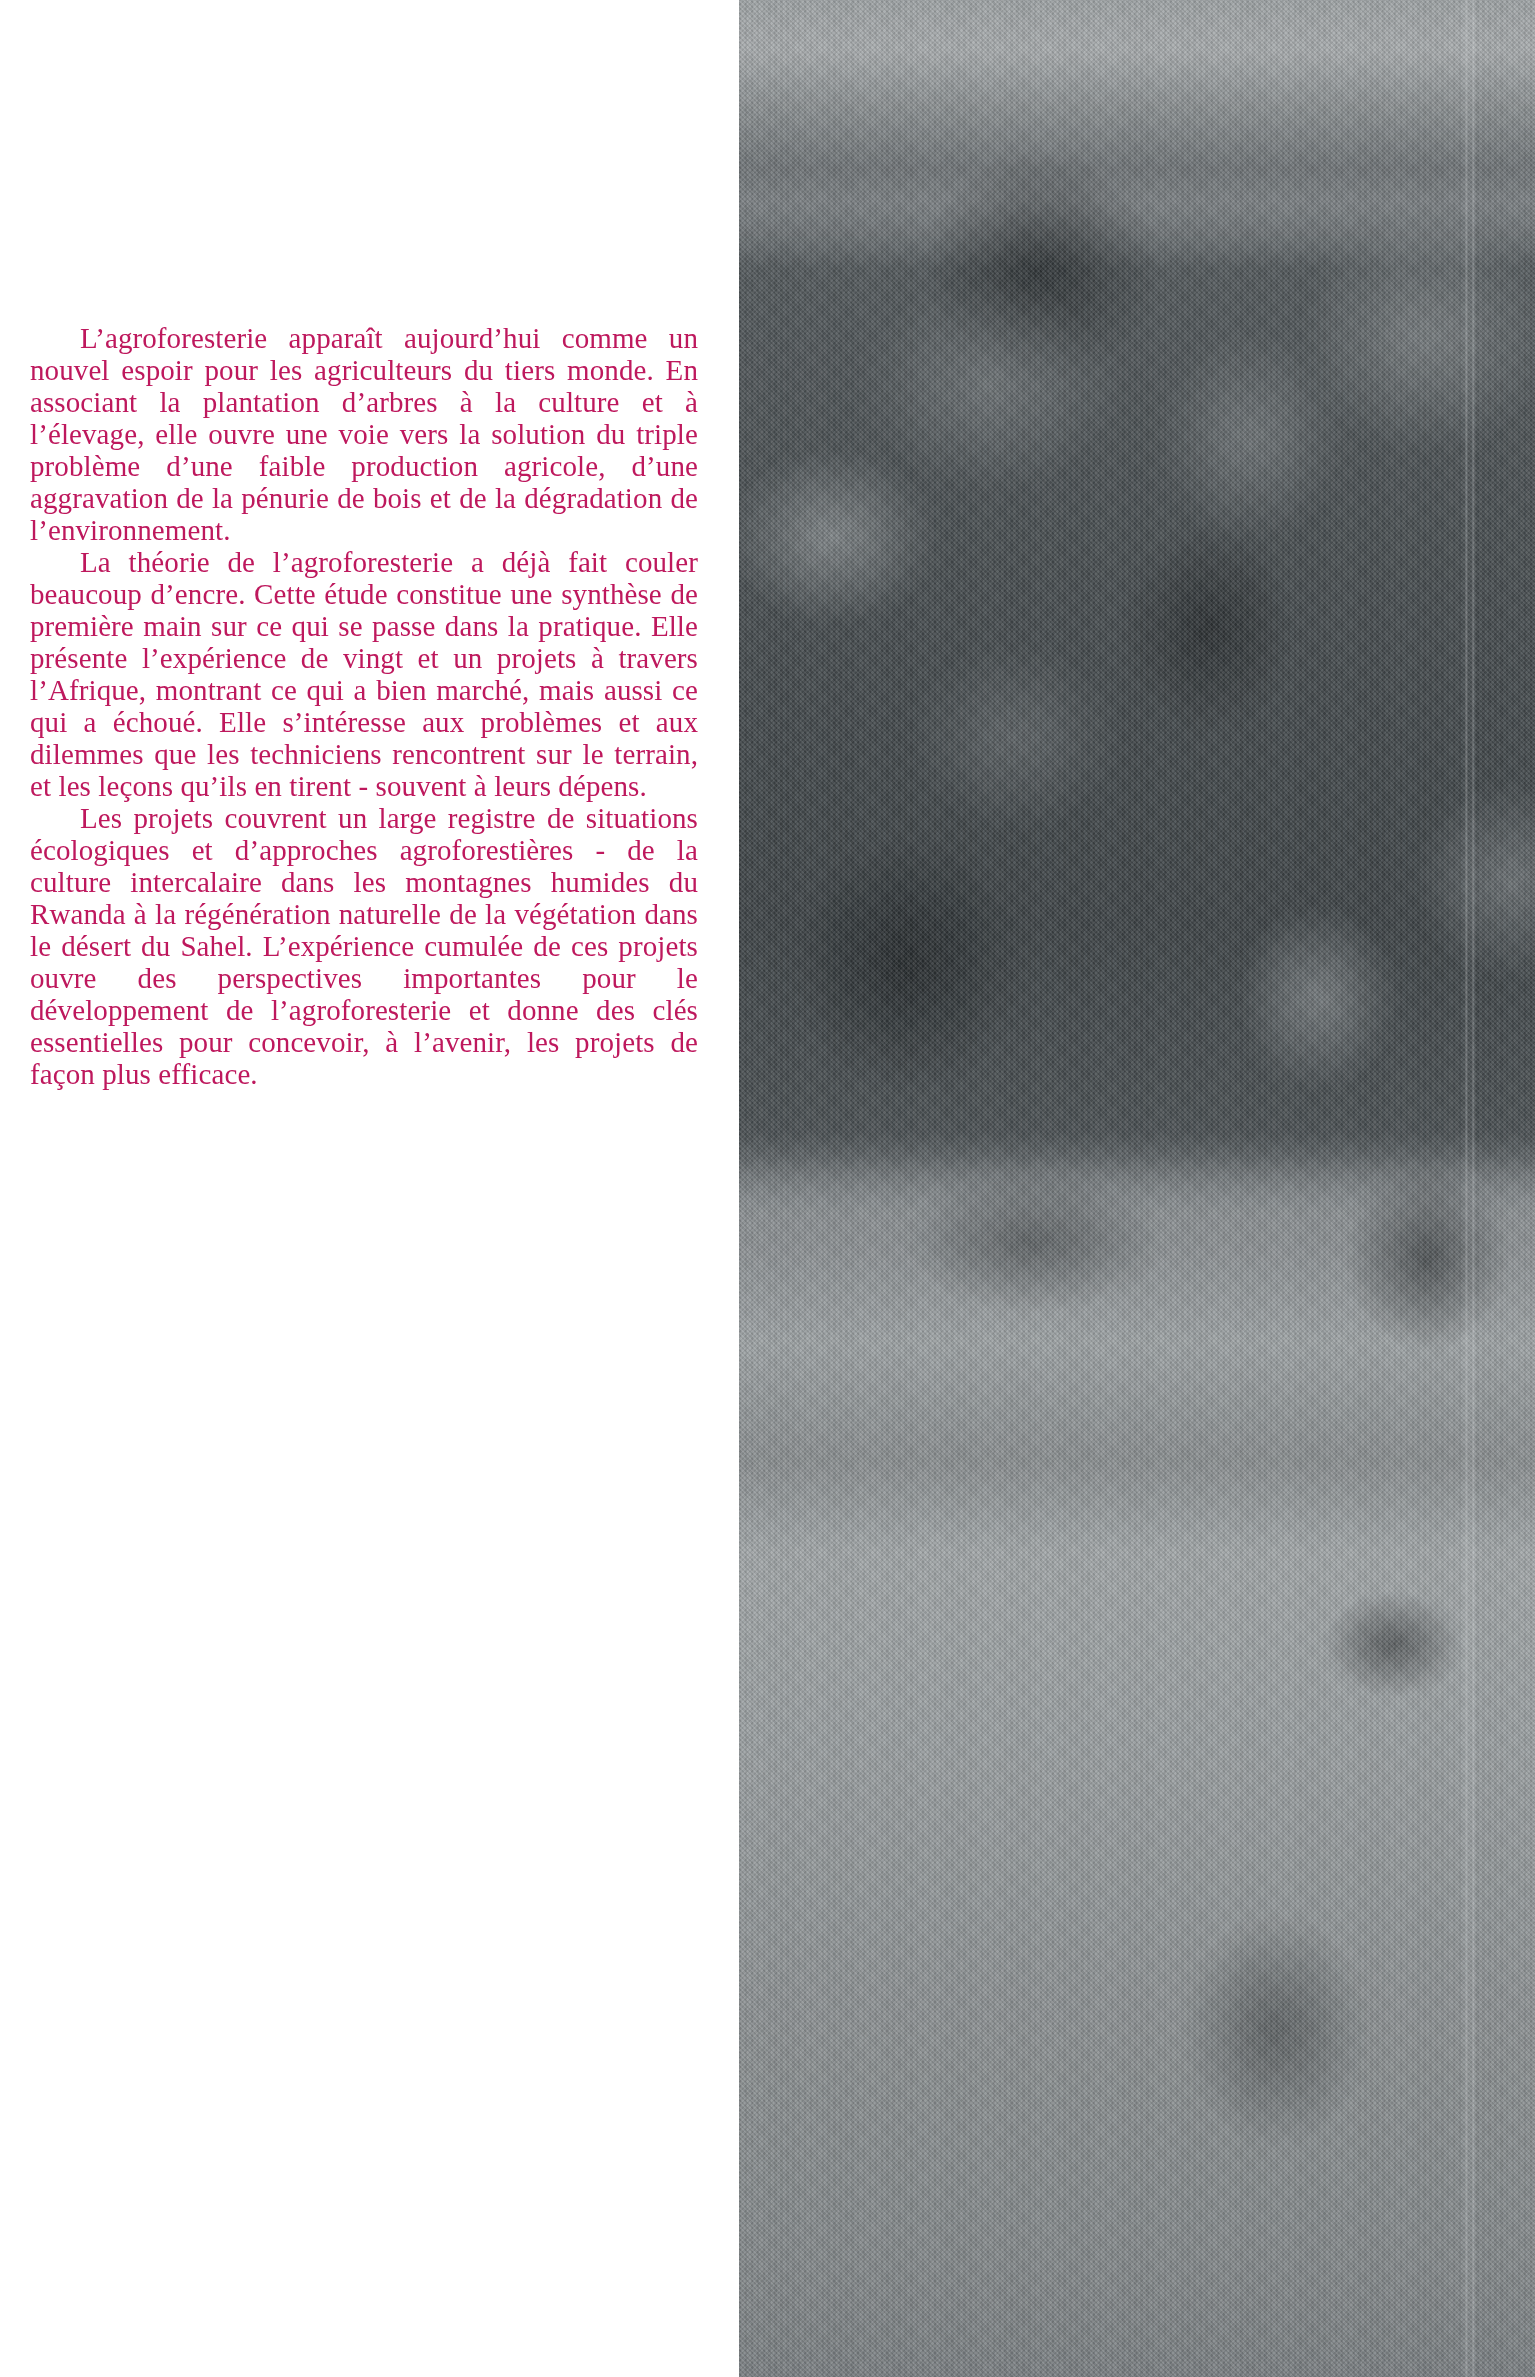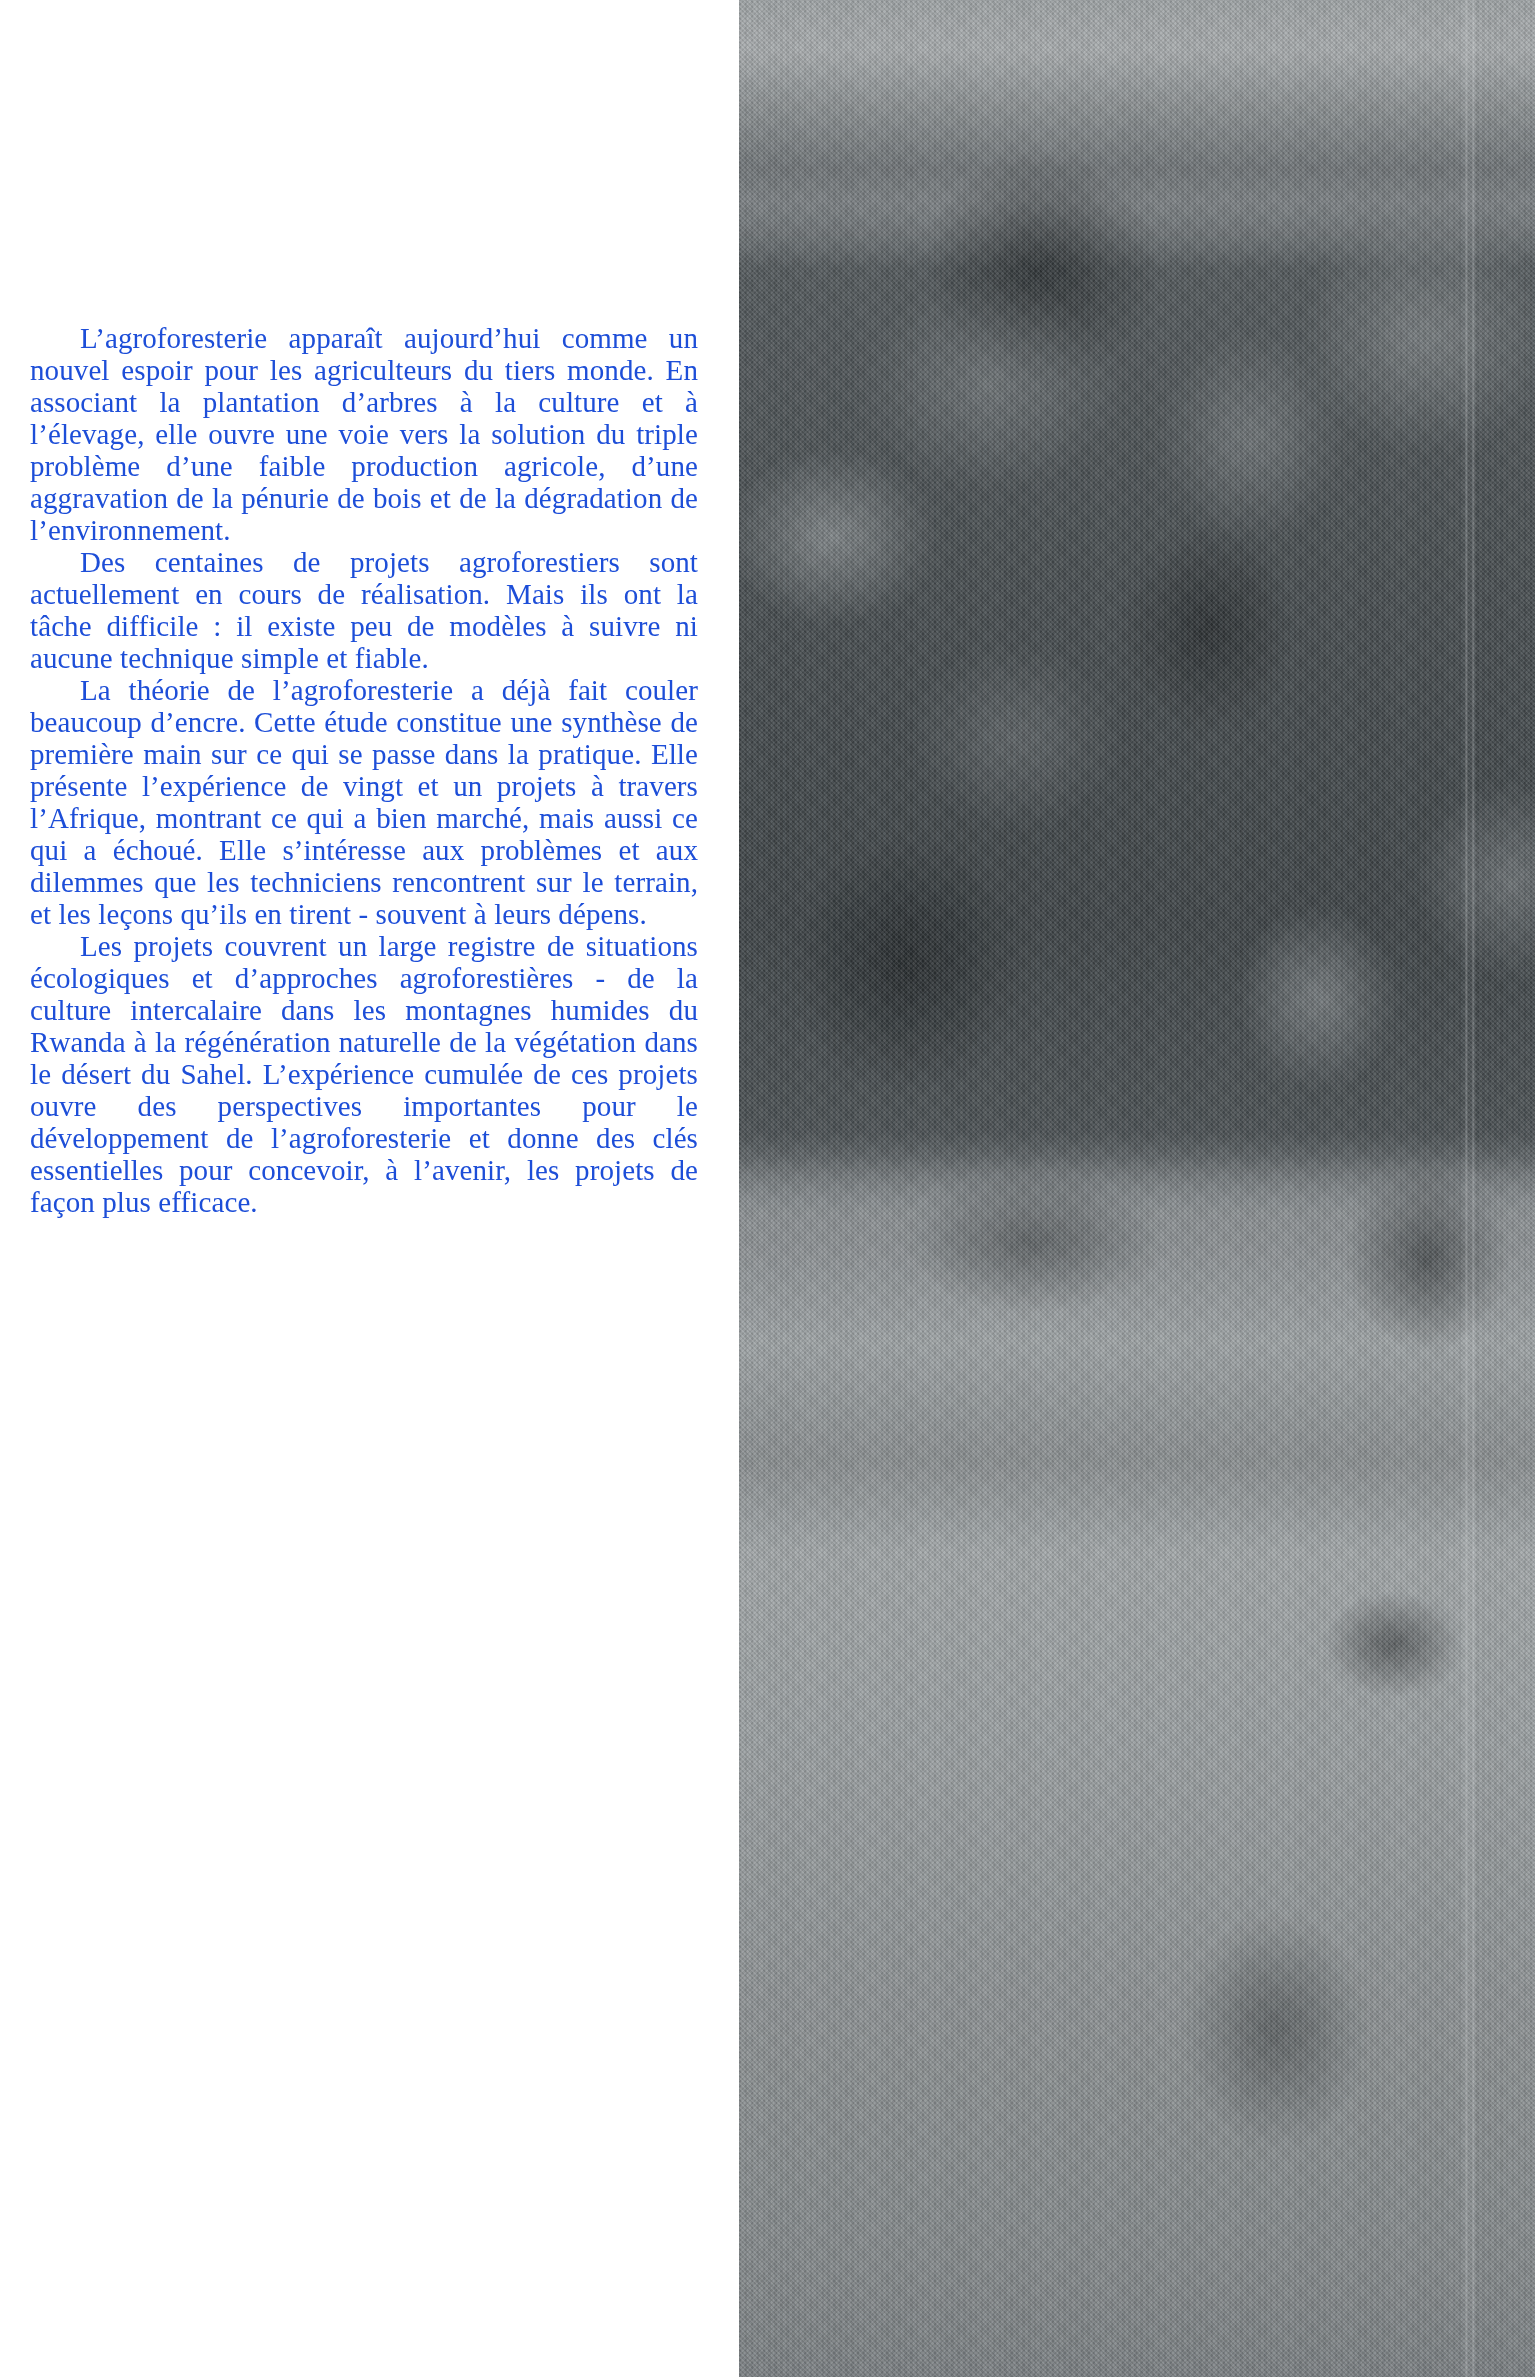--- a/index.html
+++ b/index.html
@@ -20,21 +20,21 @@
       background: #ffffff;
     }
     .text-column {
       position: absolute;
       left: 30px;
       top: 322px;
       width: 668px;
       font-family: "Liberation Serif", "DejaVu Serif", serif;
       font-size: 29px;
       line-height: 32px;
-      color: #1d4ed8;
+      color: #be185d;
       text-align: justify;
       hyphens: manual;
       letter-spacing: 0.1px;
     }
     .text-column p {
       margin: 0;
       text-indent: 50px;
       text-align: justify;
       text-align-last: left;
     }
@@ -94,21 +94,20 @@
         linear-gradient(90deg, rgba(0,0,0,0) 732px, rgba(235,238,240,0.25) 734px, rgba(0,0,0,0) 736px);
     }
   </style>
 </head>
 <body>
 
 <div class="page">
 
   <div class="text-column">
     <p>L’agroforesterie apparaît aujourd’hui comme un nouvel espoir pour les agriculteurs du tiers monde. En associant la plantation d’arbres à la culture et à l’élevage, elle ouvre une voie vers la solution du triple problème d’une faible production agricole, d’une aggravation de la pénurie de bois et de la dégradation de l’environnement.</p>
-    <p>Des centaines de projets agroforestiers sont actuellement en cours de réalisation. Mais ils ont la tâche difficile : il existe peu de modèles à suivre ni aucune technique simple et fiable.</p>
     <p>La théorie de l’agroforesterie a déjà fait couler beaucoup d’encre. Cette étude constitue une synthèse de première main sur ce qui se passe dans la pratique. Elle présente l’expérience de vingt et un projets à travers l’Afrique, montrant ce qui a bien marché, mais aussi ce qui a échoué. Elle s’intéresse aux problèmes et aux dilemmes que les techniciens rencontrent sur le terrain, et les leçons qu’ils en tirent - souvent à leurs dépens.</p>
     <p>Les projets couvrent un large registre de situations écologiques et d’approches agroforestières - de la culture intercalaire dans les montagnes humides du Rwanda à la régénération naturelle de la végétation dans le désert du Sahel. L’expérience cumulée de ces projets ouvre des perspectives importantes pour le développement de l’agroforesterie et donne des clés essentielles pour concevoir, à l’avenir, les projets de façon plus efficace.</p>
   </div>
 
   <div class="photo" aria-label="Black-and-white photograph of a valley with dense tree canopy above and crop fields (maize, bananas) below">
     <div class="photo-layer layer-field"></div>
     <div class="photo-layer layer-canopy"></div>
     <div class="photo-layer layer-crops"></div>
     <div class="photo-layer layer-texture"></div>
     <div class="photo-layer layer-scratches"></div>

